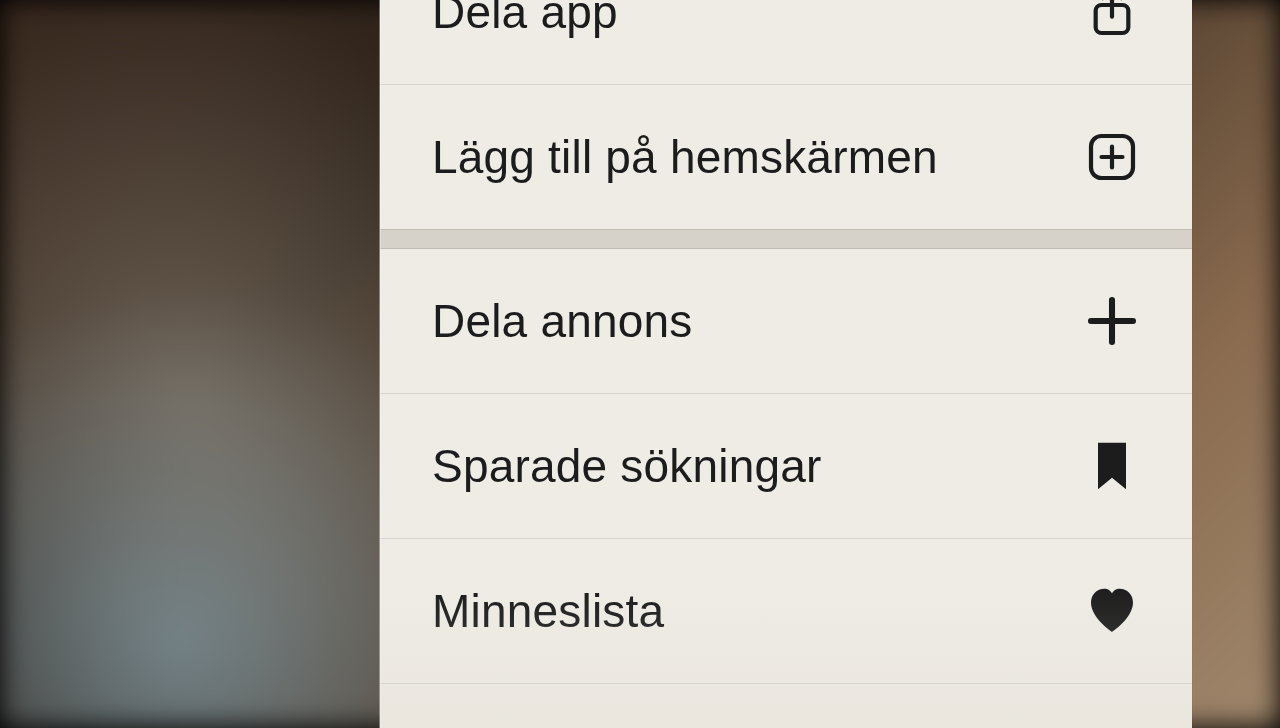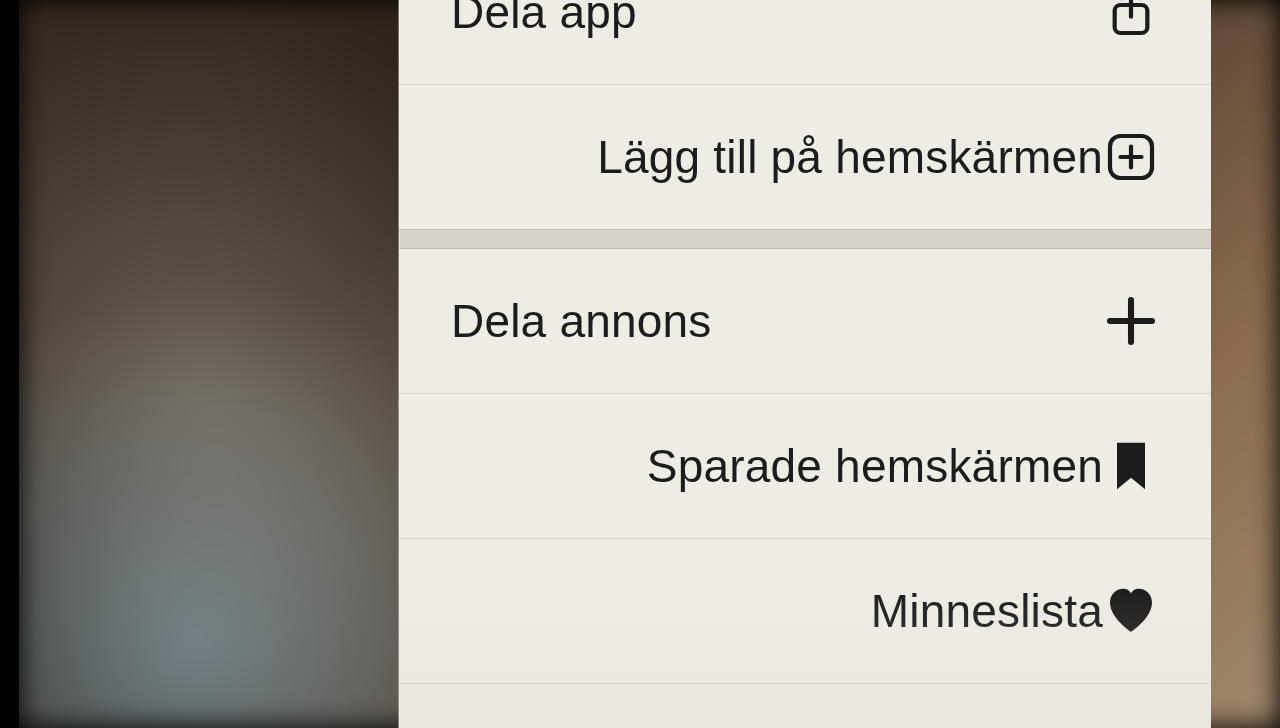--- a/index.html
+++ b/index.html
@@ -37,21 +37,20 @@
   .row {
     display: flex;
     align-items: center;
     justify-content: space-between;
     padding: 0 52px 0 52px;
     height: 144px;
     background: #efece5;
   }
   .row + .row {
     border-top: 1px solid rgba(0,0,0,0.10);
-    justify-content: flex-end;
   }
 
   .section-gap {
     height: 18px;
     background: #d6d2c9;
     border-top: 1px solid rgba(0,0,0,0.10);
     border-bottom: 1px solid rgba(0,0,0,0.10);
   }
 
   .label {
@@ -87,21 +86,20 @@
     position:absolute;
     left:-1px; top:0; bottom:0; width:2px;
     background: rgba(255,255,255,0.35);
   }
 
   
   .viewport {
     position: absolute;
     inset: 0;
     overflow: hidden;
-    margin-left: 19px;
   }
 </style>
 </head>
 <body>
 
 <div class="viewport">
   <div class="backdrop"></div>
 
   <div class="sheet">
 
@@ -133,21 +131,21 @@
       <span class="label">Dela annons</span>
       <span class="icon">
         <svg viewBox="0 0 48 48" fill="none" stroke="currentColor" stroke-width="5.2" stroke-linecap="round">
           <path d="M24 6 L24 42"></path>
           <path d="M6 24 L42 24"></path>
         </svg>
       </span>
     </div>
 
     <div class="row">
-      <span class="label">Sparade hemskärmen</span>
+      <span class="label">Sparade sökningar</span>
       <span class="icon">
         <svg viewBox="0 0 48 48" fill="currentColor">
           <path d="M12 4 H36 V44 L24 34 L12 44 Z"></path>
         </svg>
       </span>
     </div>
 
     <div class="row">
       <span class="label">Minneslista</span>
       <span class="icon">

